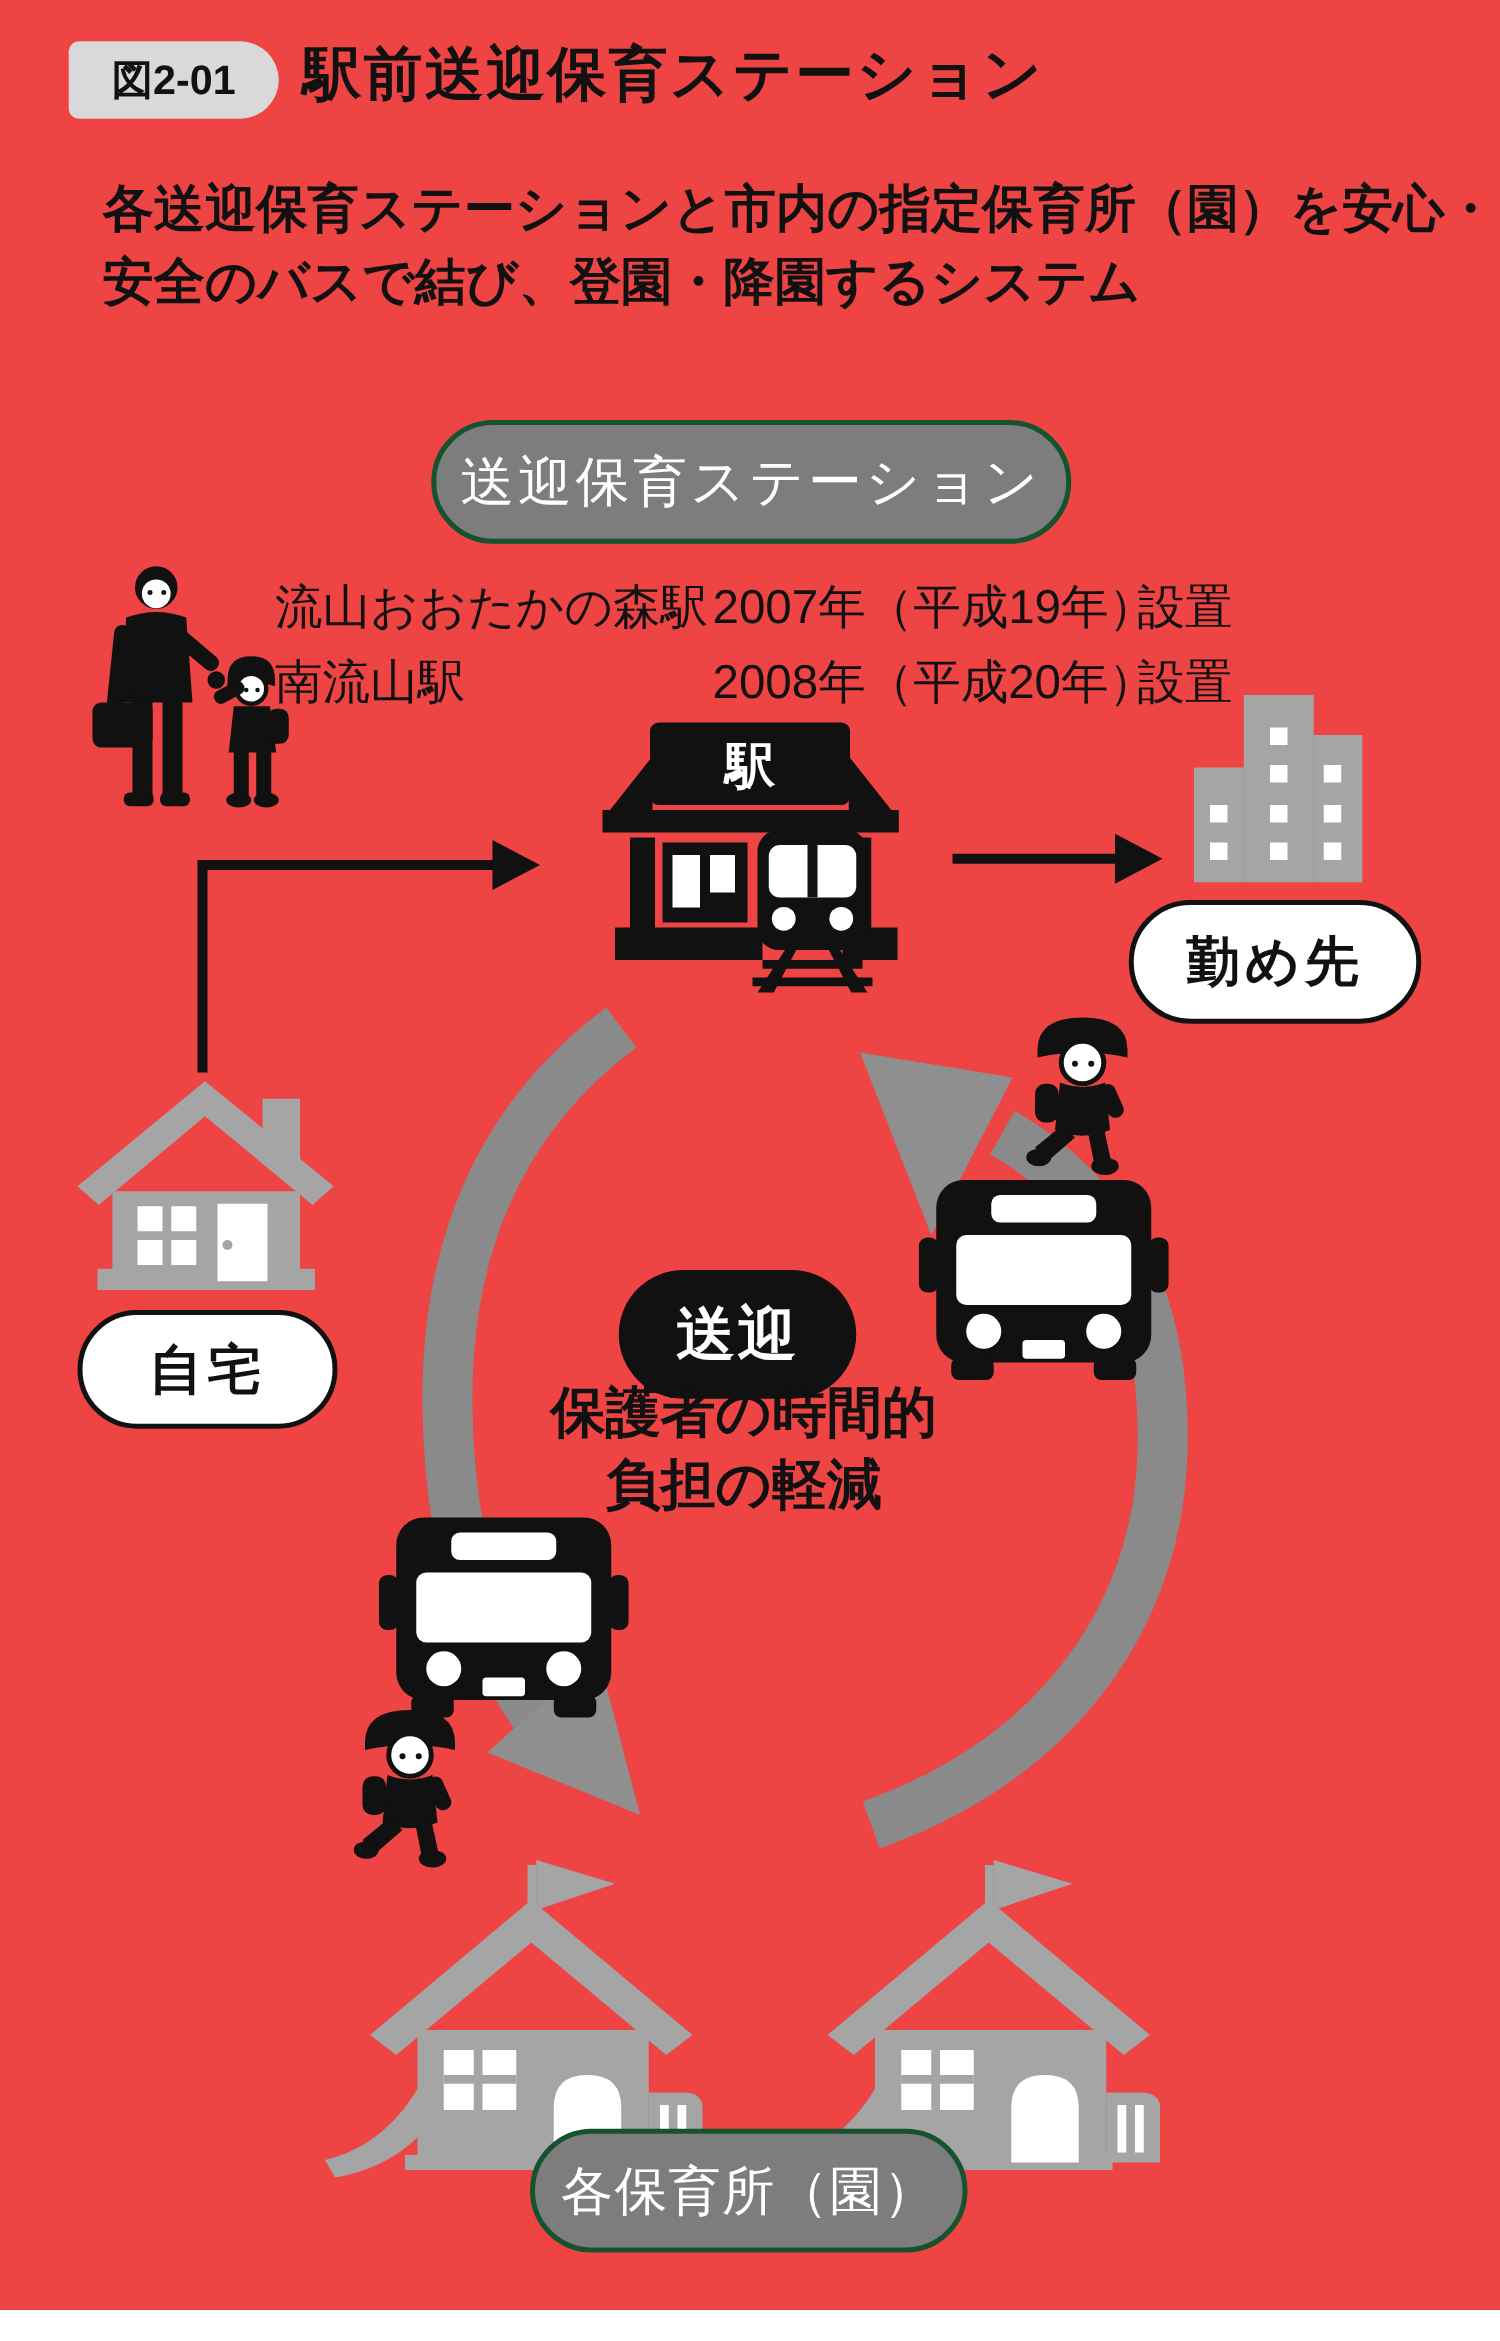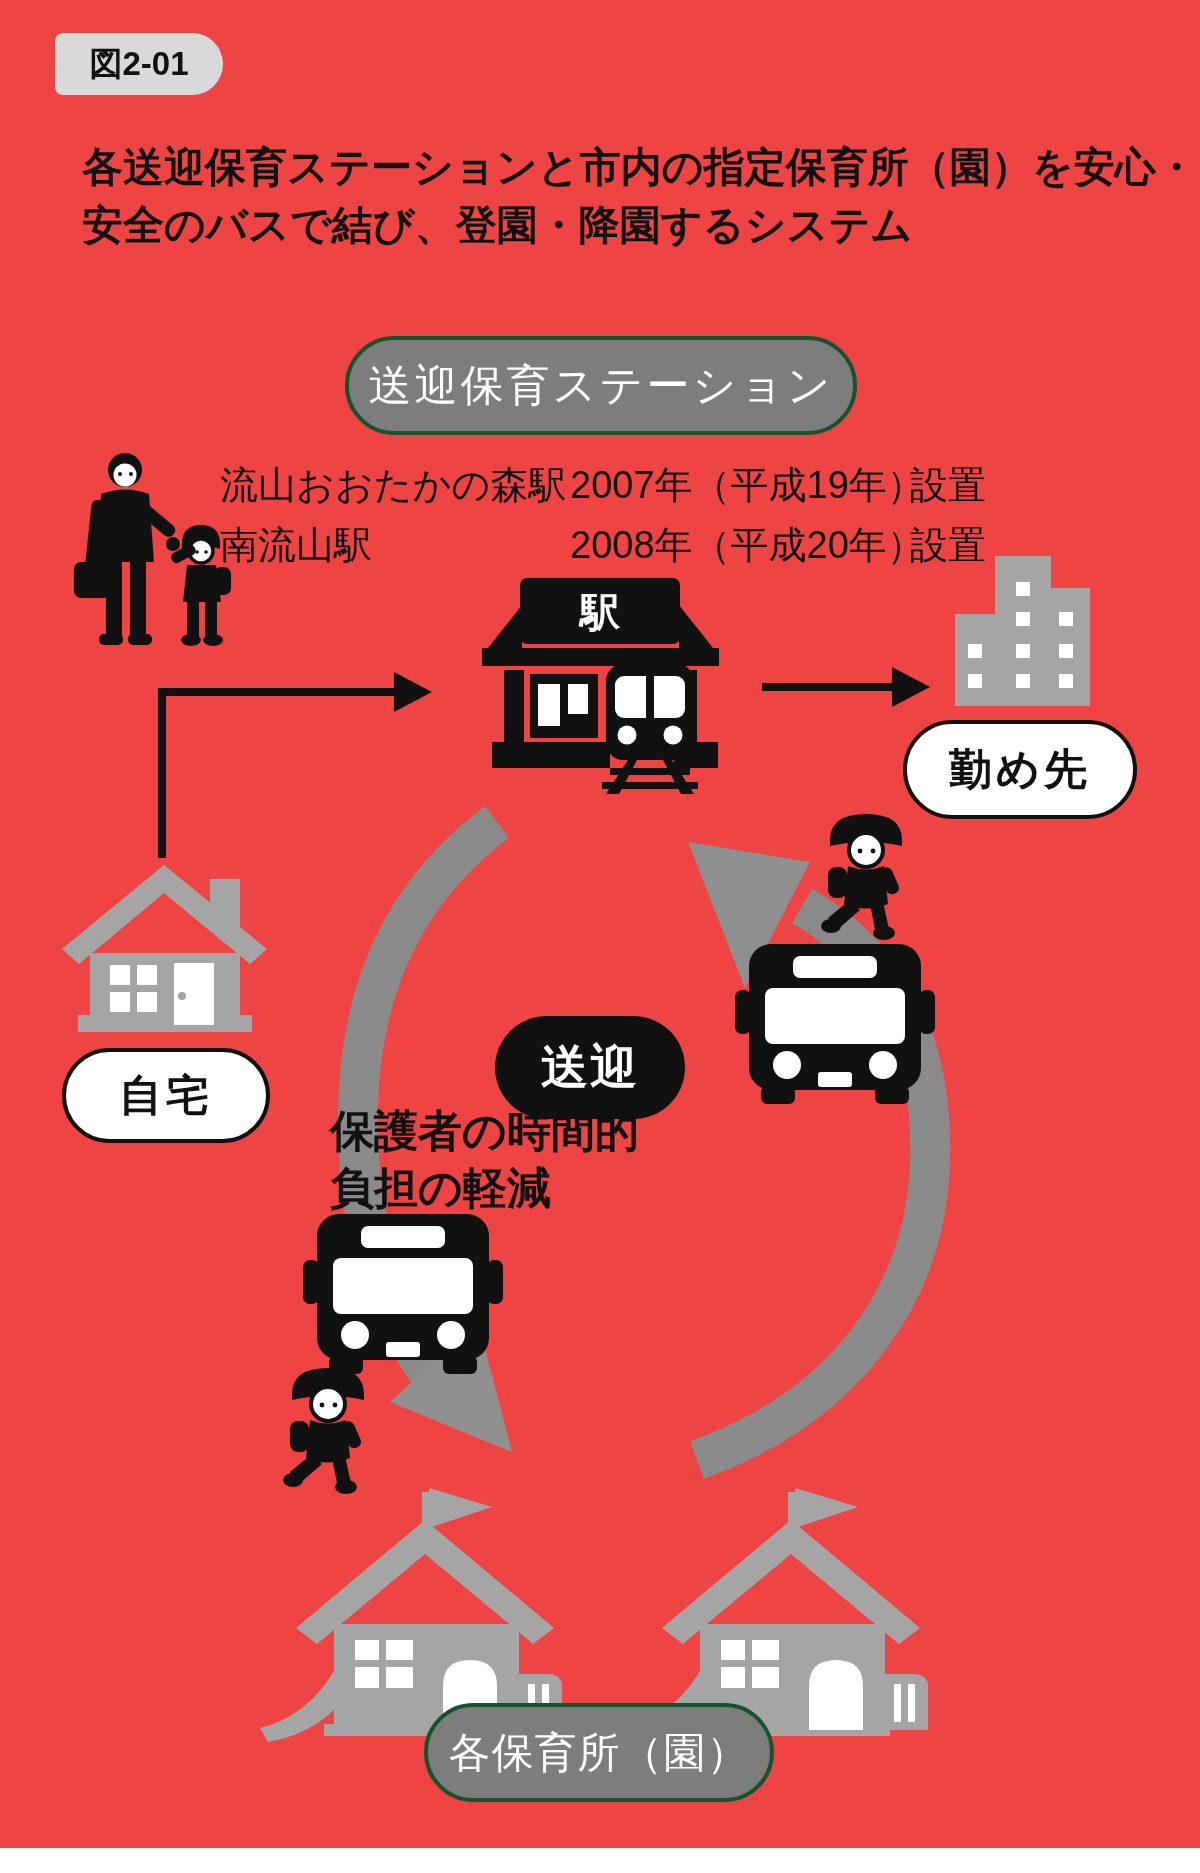--- a/index.html
+++ b/index.html
@@ -23,21 +23,21 @@
   #home-pill{left:62px;top:1048px;width:208px;height:95px;font-size:43px;letter-spacing:4px;}
   #pickup-pill{left:495px;top:985px;width:190px;height:103px;font-size:47px;letter-spacing:2px;margin-top:31px;}
   #nurseries-pill{left:424px;top:1703px;width:350px;height:99px;font-size:42px;letter-spacing:1px;}
   
   .station-table{left:220px;top:455px;display:grid;grid-template-columns:350px 340px auto;
     grid-auto-rows:60px;align-items:center;font-size:38px;font-weight:400;z-index:4;white-space:nowrap;}
   
   .station-sign-text{left:520px;top:584px;width:160px;height:56px;display:flex;align-items:center;
     justify-content:center;color:#fff;font-size:40px;font-weight:bold;z-index:3;}
   
-  .benefit{left:330px;top:1102px;width:530px;font-size:44px;font-weight:bold;
+  .benefit{left:330px;top:1102px;width:530px;text-align:center;font-size:44px;font-weight:bold;
     line-height:57px;z-index:3;white-space:nowrap;}
   svg{display:block;}
   .icon{z-index:2;}
   .arrows{left:0;top:0;z-index:1;pointer-events:none;}
 </style>
 </head>
 <body>
 
 <div id="canvas">
 
@@ -88,20 +88,21 @@
         </g>
         <rect x="127" y="162" width="7" height="48" fill="#a5a5a5"></rect>
         <rect x="103" y="182" width="58" height="7" fill="#a5a5a5"></rect>
       </symbol>
     </defs>
   </svg>
 
   <div class="abs fig-badge">
     <span>図2-01</span>
   </div>
+  <div class="abs fig-title">駅前送迎保育ステーション</div>
   <div class="abs description">
     <div>各送迎保育ステーションと市内の指定保育所（園）を安心・</div>
     <div>安全のバスで結び、登園・降園するシステム</div>
   </div>
 
   <svg class="abs arrows" width="1200" height="1873" viewBox="0 0 1200 1873">
 
     <g>
       <polyline points="162,858 162,692 396,692" fill="none" stroke="#111" stroke-width="8"></polyline>
       <polygon points="394,672 394,712 432,692" fill="#111"></polygon>

